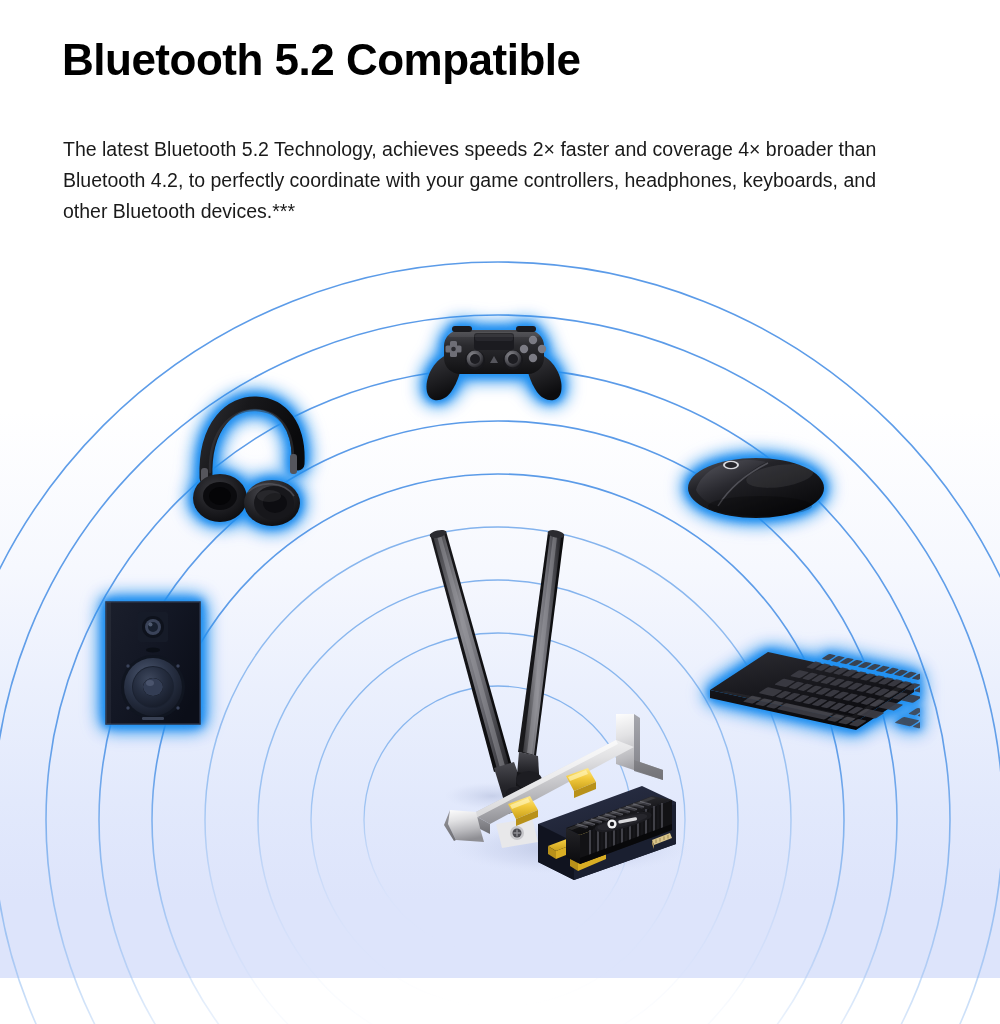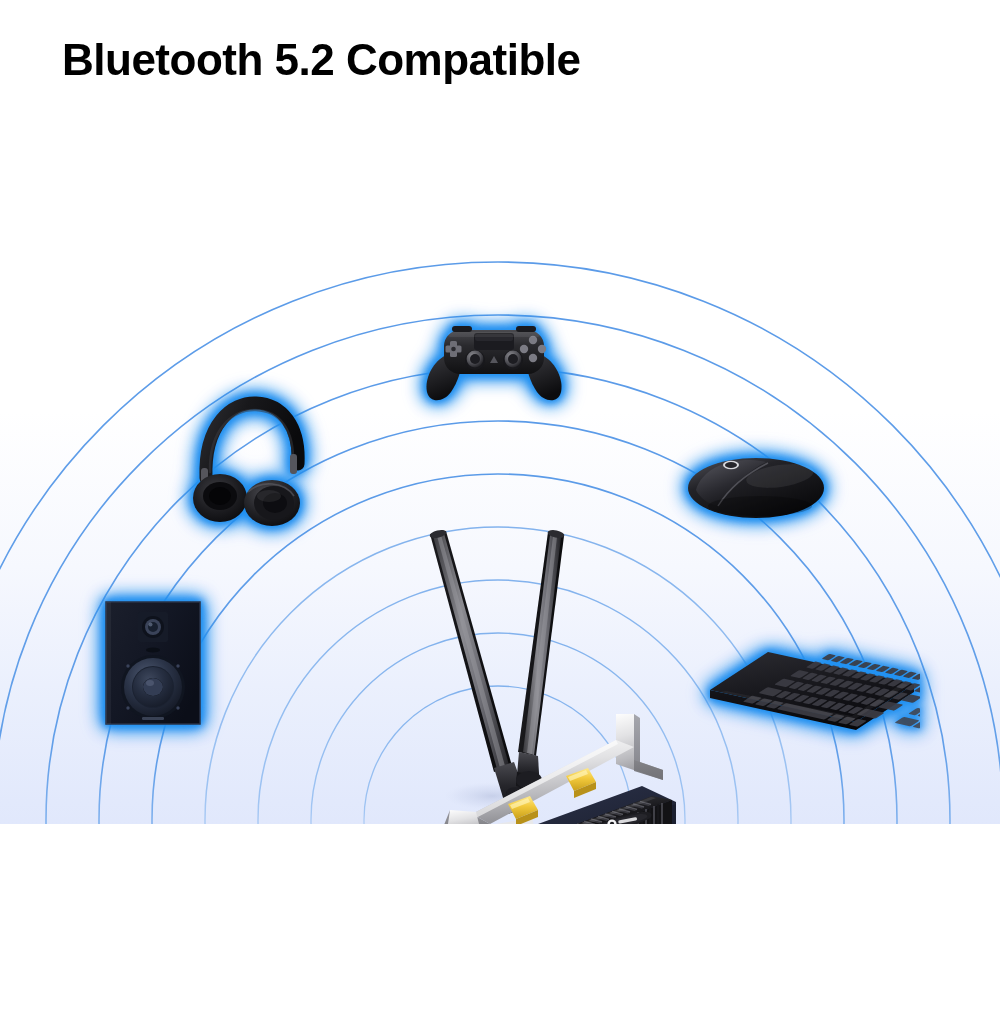--- a/index.html
+++ b/index.html
@@ -6,21 +6,21 @@
     margin: 0;
     padding: 0;
     background: #ffffff;
   }
   body {
     font-family: "Liberation Sans", sans-serif;
   }
   #stage {
     position: relative;
     width: 1000px;
-    height: 824px;
+    height: 1024px;
     background: #ffffff;
     overflow: hidden;
   }
 
   
   #bg-panel {
     position: absolute;
     left: 0; top: 0;
     width: 1000px;
     height: 978px;
@@ -117,20 +117,21 @@
     <g fill="none" stroke="url(#arcFadeSoft)" stroke-linecap="round">
       <circle cx="498" cy="820" r="293" stroke-width="1.5"></circle>
       <circle cx="498" cy="820" r="240" stroke-width="1.5"></circle>
       <circle cx="498" cy="820" r="187" stroke-width="1.4"></circle>
       <circle cx="498" cy="820" r="134" stroke-width="1.3"></circle>
     </g>
   </svg>
 
   <div id="headline">Bluetooth 5.2 Compatible</div>
 
+  <div id="bodycopy">The latest Bluetooth 5.2 Technology, achieves speeds 2× faster and coverage 4× broader than Bluetooth 4.2, to perfectly coordinate with your game controllers, headphones, keyboards, and other Bluetooth devices.***</div>
 
   <div class="device" id="dev-controller">
     <svg viewBox="0 0 152 86" width="152" height="86" class="glow">
       <defs>
         <linearGradient id="padBody" x1="0" y1="0" x2="0" y2="1">
           <stop offset="0%" stop-color="#4a4a4f"></stop>
           <stop offset="35%" stop-color="#2a2a2e"></stop>
           <stop offset="100%" stop-color="#101012"></stop>
         </linearGradient>
         <linearGradient id="padGrip" x1="0" y1="0" x2="0.3" y2="1">

